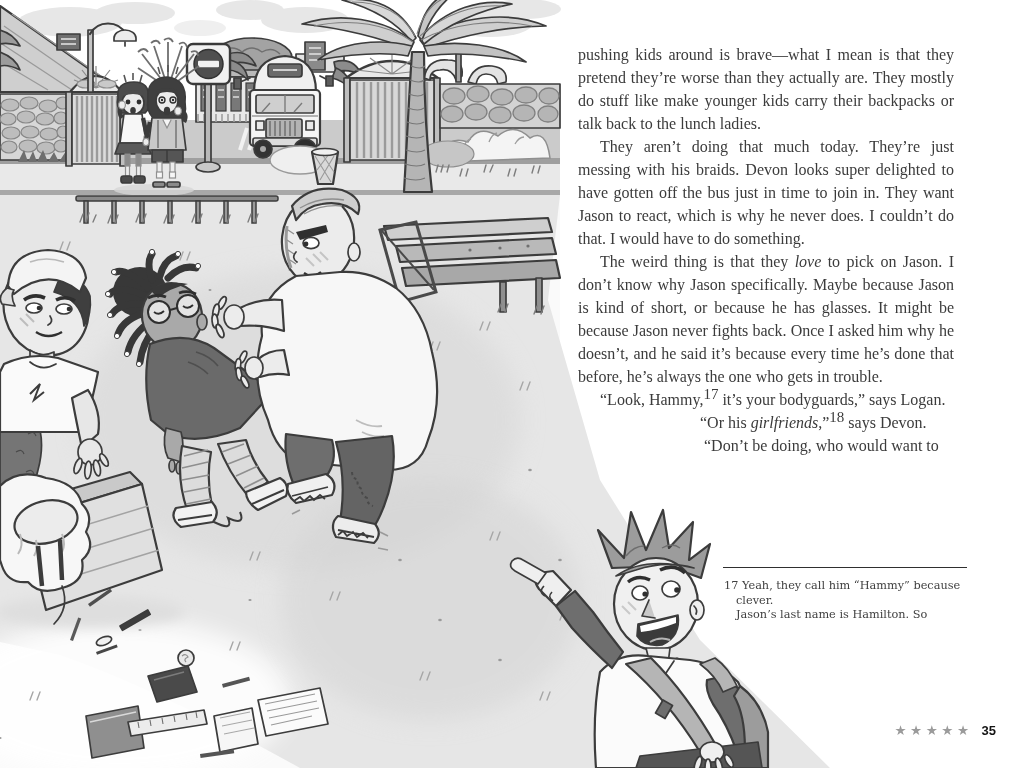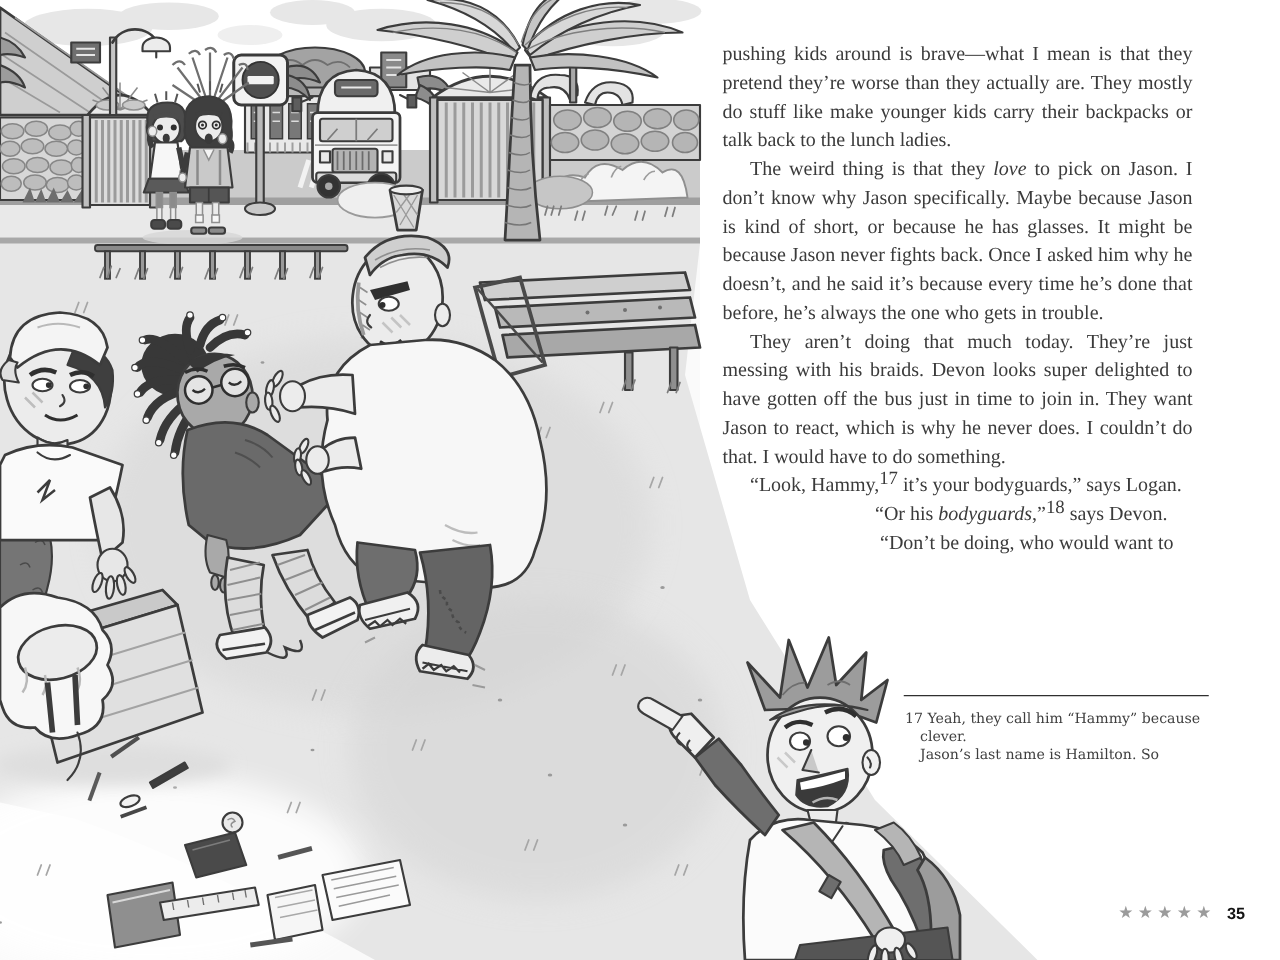--- a/index.html
+++ b/index.html
@@ -5,21 +5,21 @@
   html,body { margin:0; padding:0; background:#e8e8e8; }
   .page { position:relative; width:1024px; height:768px; background:#ffffff; overflow:hidden;
           font-family:"Liberation Serif", serif; }
   .illustration { position:absolute; left:0; top:0; width:1024px; height:768px; }
   .ink { stroke:#3c3c3c; stroke-width:1.7; stroke-linecap:round; stroke-linejoin:round; }
   .ink2 { stroke:#3c3c3c; stroke-width:2.2; stroke-linecap:round; stroke-linejoin:round; }
   .thin { stroke:#8f8f8f; stroke-width:1.2; stroke-linecap:round; }
   .tuft { stroke:#a6a6a6; stroke-width:1.4; stroke-linecap:round; fill:none; }
   .tuftd { stroke:#7d7d7d; stroke-width:1.4; stroke-linecap:round; fill:none; }
 
-  .text-col { position:absolute; left:578px; top:32px; width:376px; color:#3b3b3b;
+  .text-col { position:absolute; left:578px; top:43px; width:376px; color:#3b3b3b;
               font-size:16px; line-height:23px; text-align:justify; }
   .text-col p { margin:0; }
   .ind { text-indent:22px; }
   .pline { text-align:left; }
   .p6 { padding-left:122px; }
   .p7 { padding-left:126px; }
   sup.fnref { font-size:15px; vertical-align:6px; line-height:0; }
   em { font-style:italic; }
 
   .footnotes { position:absolute; left:145px; top:524px; width:250px;
@@ -529,24 +529,24 @@
       <ellipse cx="712" cy="752" rx="12" ry="10" fill="#efefef" class="ink"></ellipse>
       <ellipse cx="698" cy="764" rx="3" ry="8" transform="rotate(18 698 764)" fill="#efefef" class="ink"></ellipse>
       <ellipse cx="708" cy="767" rx="3" ry="8" fill="#efefef" class="ink"></ellipse>
       <ellipse cx="719" cy="766" rx="3" ry="8" transform="rotate(-14 719 766)" fill="#efefef" class="ink"></ellipse>
       <ellipse cx="729" cy="761" rx="3" ry="7" transform="rotate(-30 729 761)" fill="#efefef" class="ink"></ellipse>
     </g>
   </svg>
 
   <div class="text-col">
     <p><span>pushing kids around is brave—what I mean is that they pretend they’re worse than they actually are. They mostly do stuff like make younger kids carry their backpacks or talk back to the lunch ladies.</span></p>
+    <p class="ind"><span>They aren’t doing that much today. They’re just messing with his braids. Devon looks super delighted to have gotten off the bus just in time to join in. They want Jason to react, which is why he never does. I couldn’t do that. I would have to do something.</span></p>
     <p class="ind"><span>The weird thing is that they </span><em>love</em><span> to pick on Jason. I don’t know why Jason specifically. Maybe because Jason is kind of short, or because he has glasses. It might be because Jason never fights back. Once I asked him why he doesn’t, and he said it’s because every time he’s done that before, he’s always the one who gets in trouble.</span></p>
-    <p class="ind"><span>They aren’t doing that much today. They’re just messing with his braids. Devon looks super delighted to have gotten off the bus just in time to join in. They want Jason to react, which is why he never does. I couldn’t do that. I would have to do something.</span></p>
     <p class="ind pline"><span>“Look, Hammy,</span><sup class="fnref">17</sup><span> it’s your bodyguards,” says Logan.</span></p>
-    <p class="pline p6"><span>“Or his </span><em>bodyguards</em><span>,”</span><sup class="fnref">18</sup><span> says Devon.</span></p>
+    <p class="pline p6"><span>“Or his </span><em>girlfriends</em><span>,”</span><sup class="fnref">18</sup><span> says Devon.</span></p>
     <p class="pline p7"><span>“Don’t be doing, who would want to</span></p>
 
     <div class="footnotes">
       <hr class="fn-rule">
       <div>
         <div class="fn-line" style="margin-left:1px">17 Yeah, they call him “Hammy” because</div>
         <div class="fn-line" style="margin-left:13px">clever.</div>
         <div class="fn-line" style="margin-left:13px">Jason’s last name is Hamilton. So</div>
       </div>
       <div class="fn-gap"></div>

